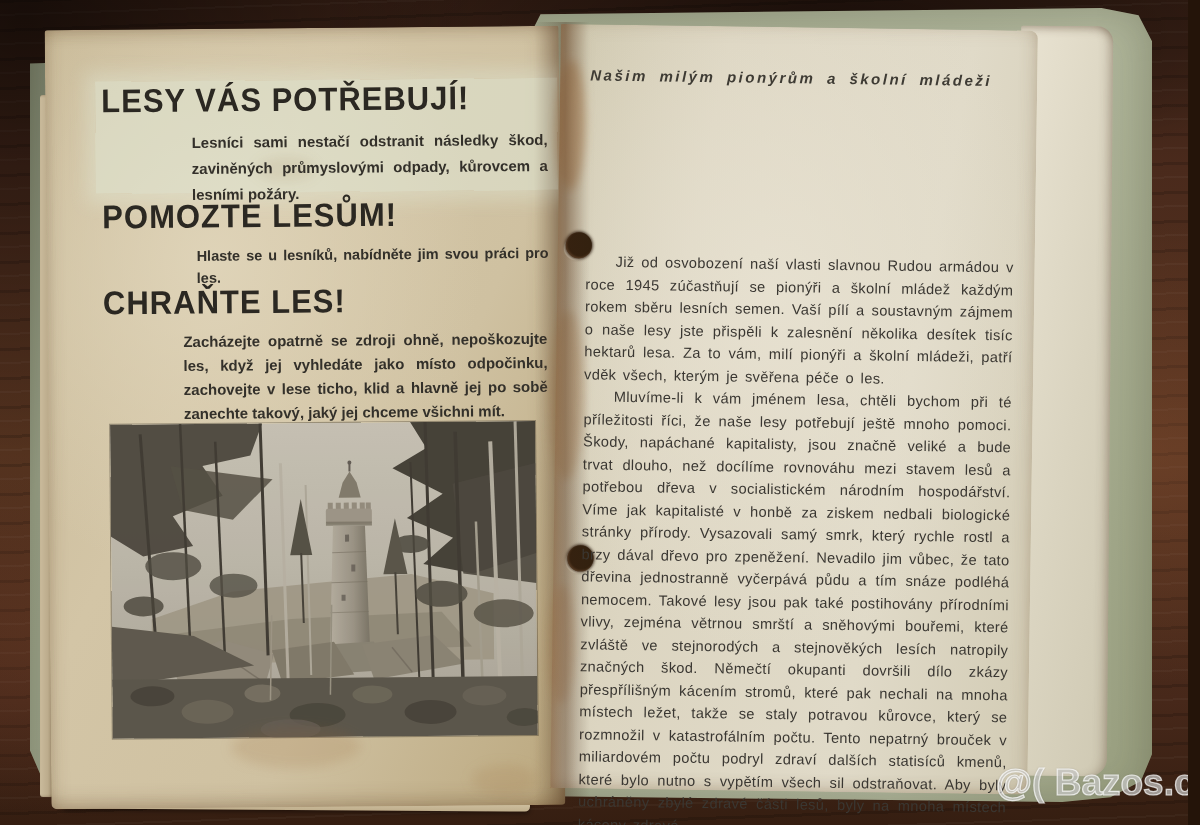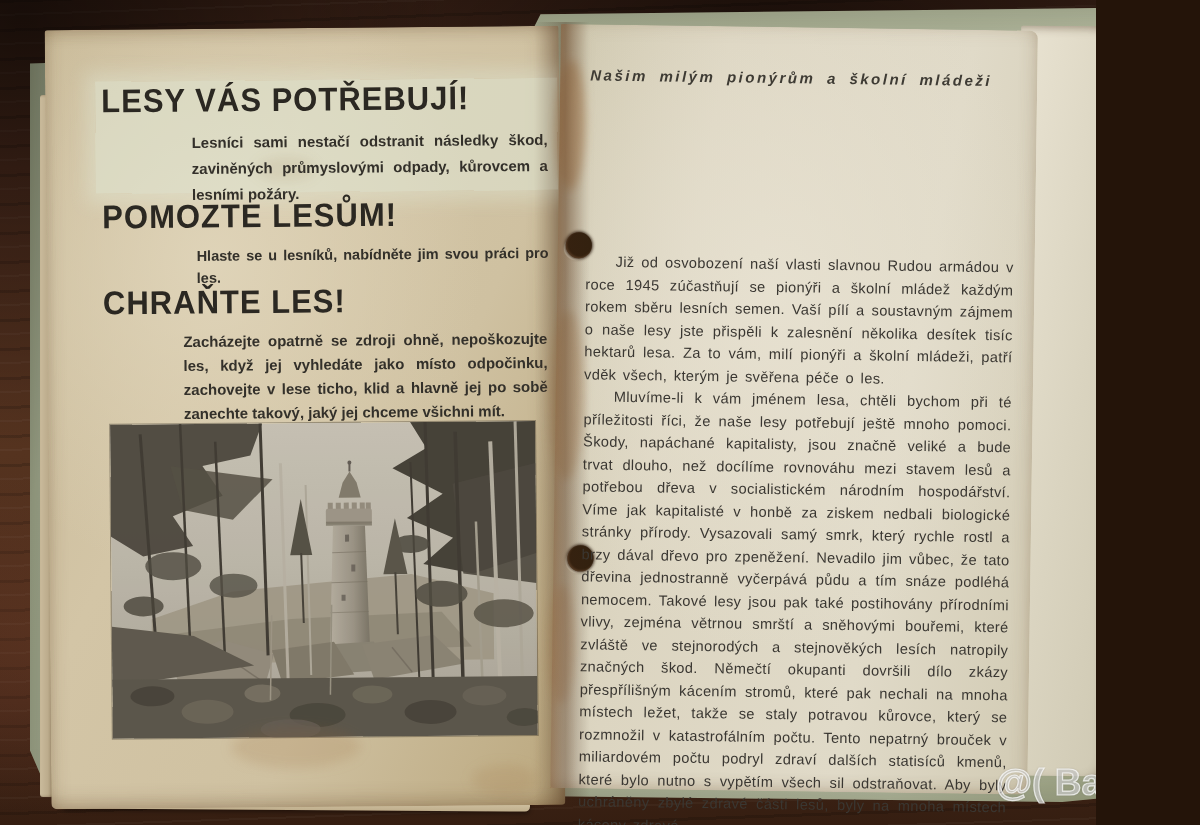--- a/index.html
+++ b/index.html
@@ -1,17 +1,17 @@
 <!DOCTYPE html>
 <html><head>
 <meta charset="utf-8">
 <style>
   html,body{margin:0;padding:0;background:#241409;}
   #stage{
-    position:relative;width:1096px;height:825px;overflow:hidden;
+    position:relative;width:1188px;height:825px;overflow:hidden;
     font-family:"Liberation Sans",sans-serif;
     background-color:#46281c;
     background-image:
       radial-gradient(circle at 2% 2%, rgba(0,0,0,.55), transparent 32%),
       radial-gradient(ellipse 60% 26% at 70% 3%, rgba(0,0,0,.5), transparent 72%),
       radial-gradient(ellipse 50% 40% at 96% 55%, rgba(150,88,55,.32), transparent 70%),
       radial-gradient(ellipse 45% 30% at 6% 78%, rgba(122,68,43,.28), transparent 70%),
       repeating-linear-gradient(178deg, rgba(0,0,0,.15) 0 3px, transparent 3px 14px, rgba(255,255,255,.03) 14px 16px, transparent 16px 29px),
       linear-gradient(to bottom,#331d13,#4a2a1c 20%,#55331f 55%,#47281a 85%,#351e11);
   }

